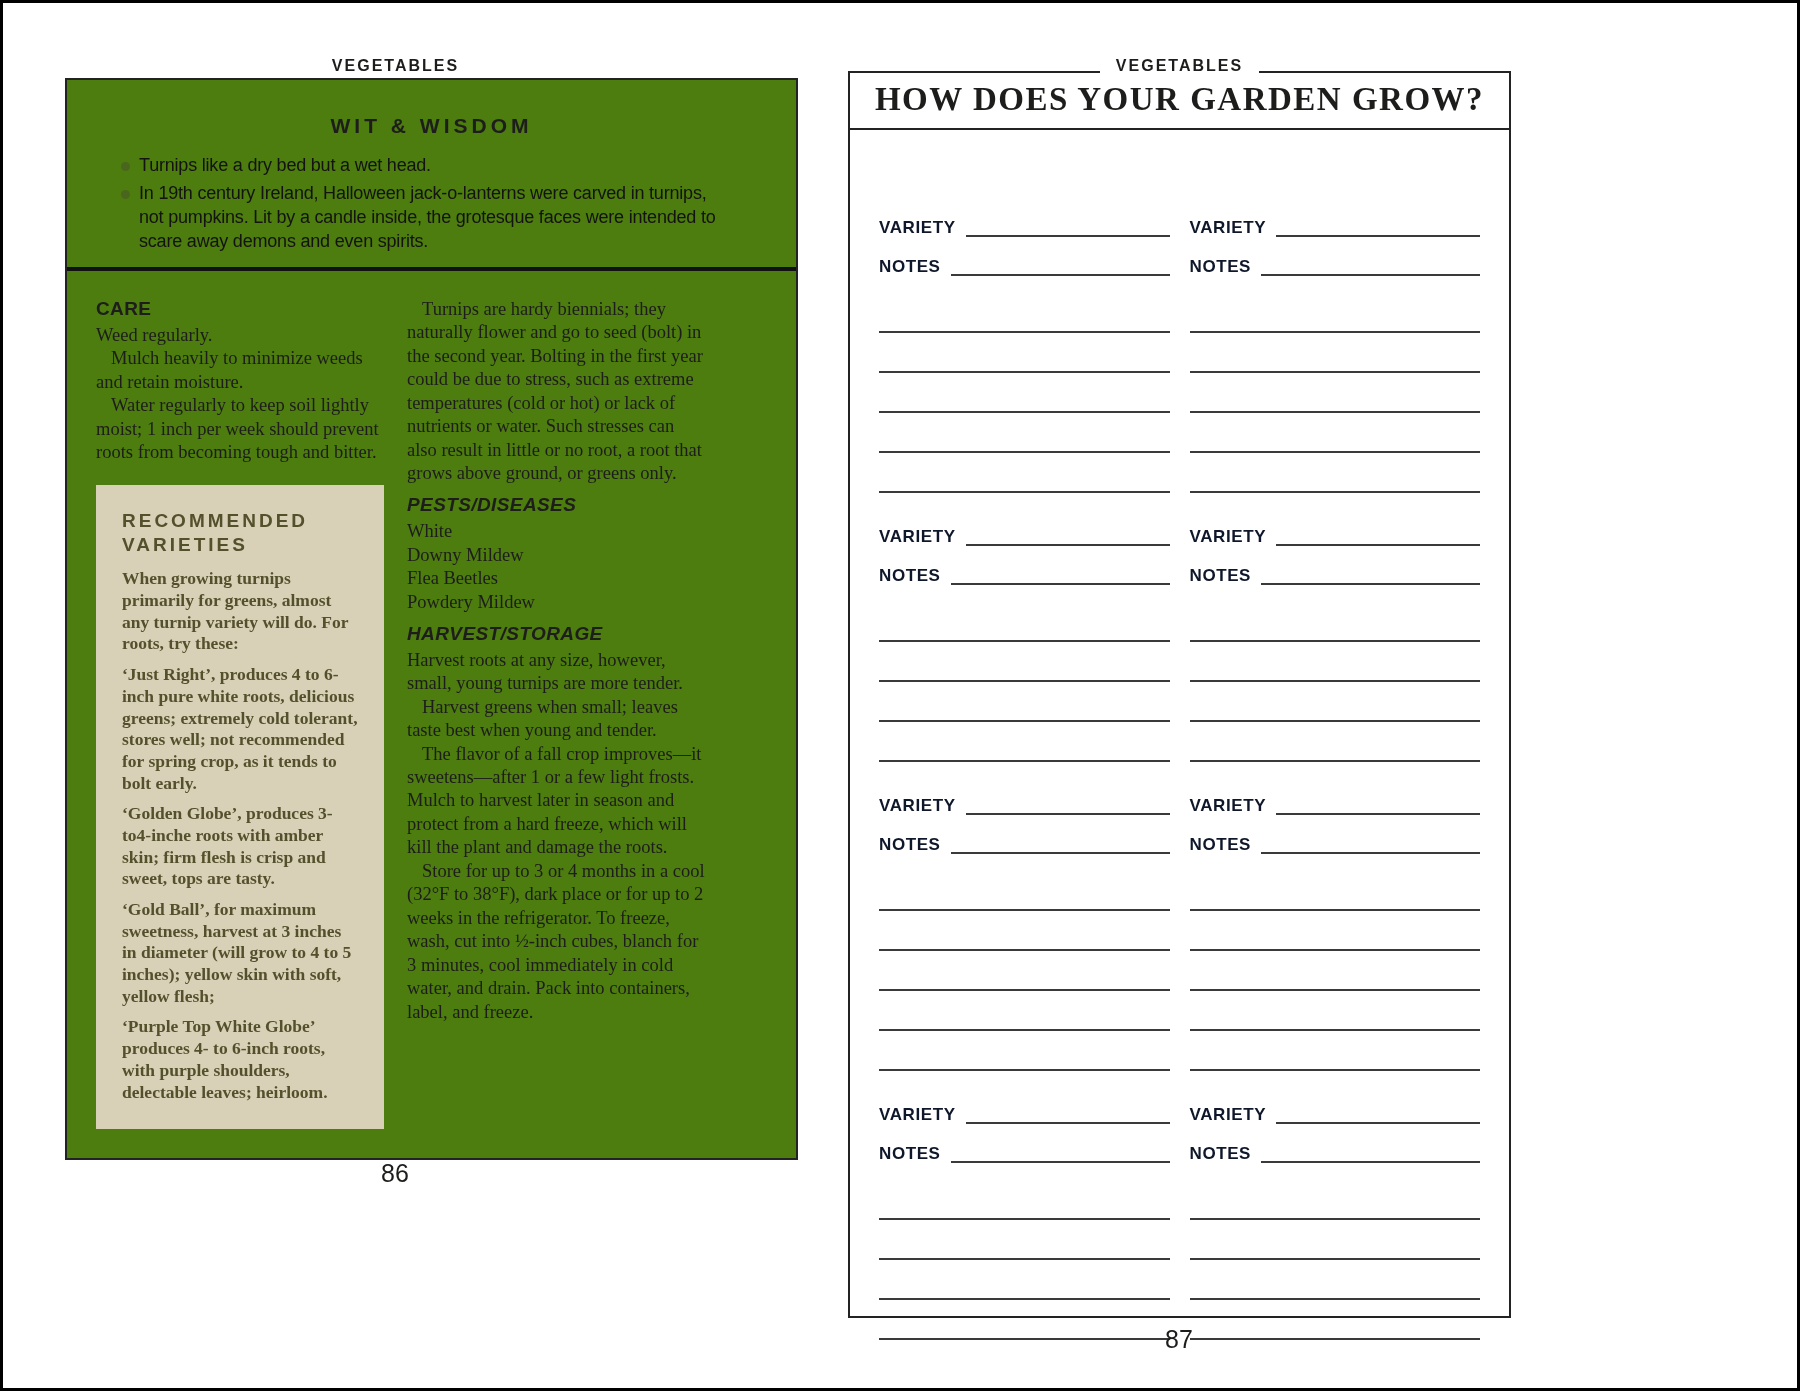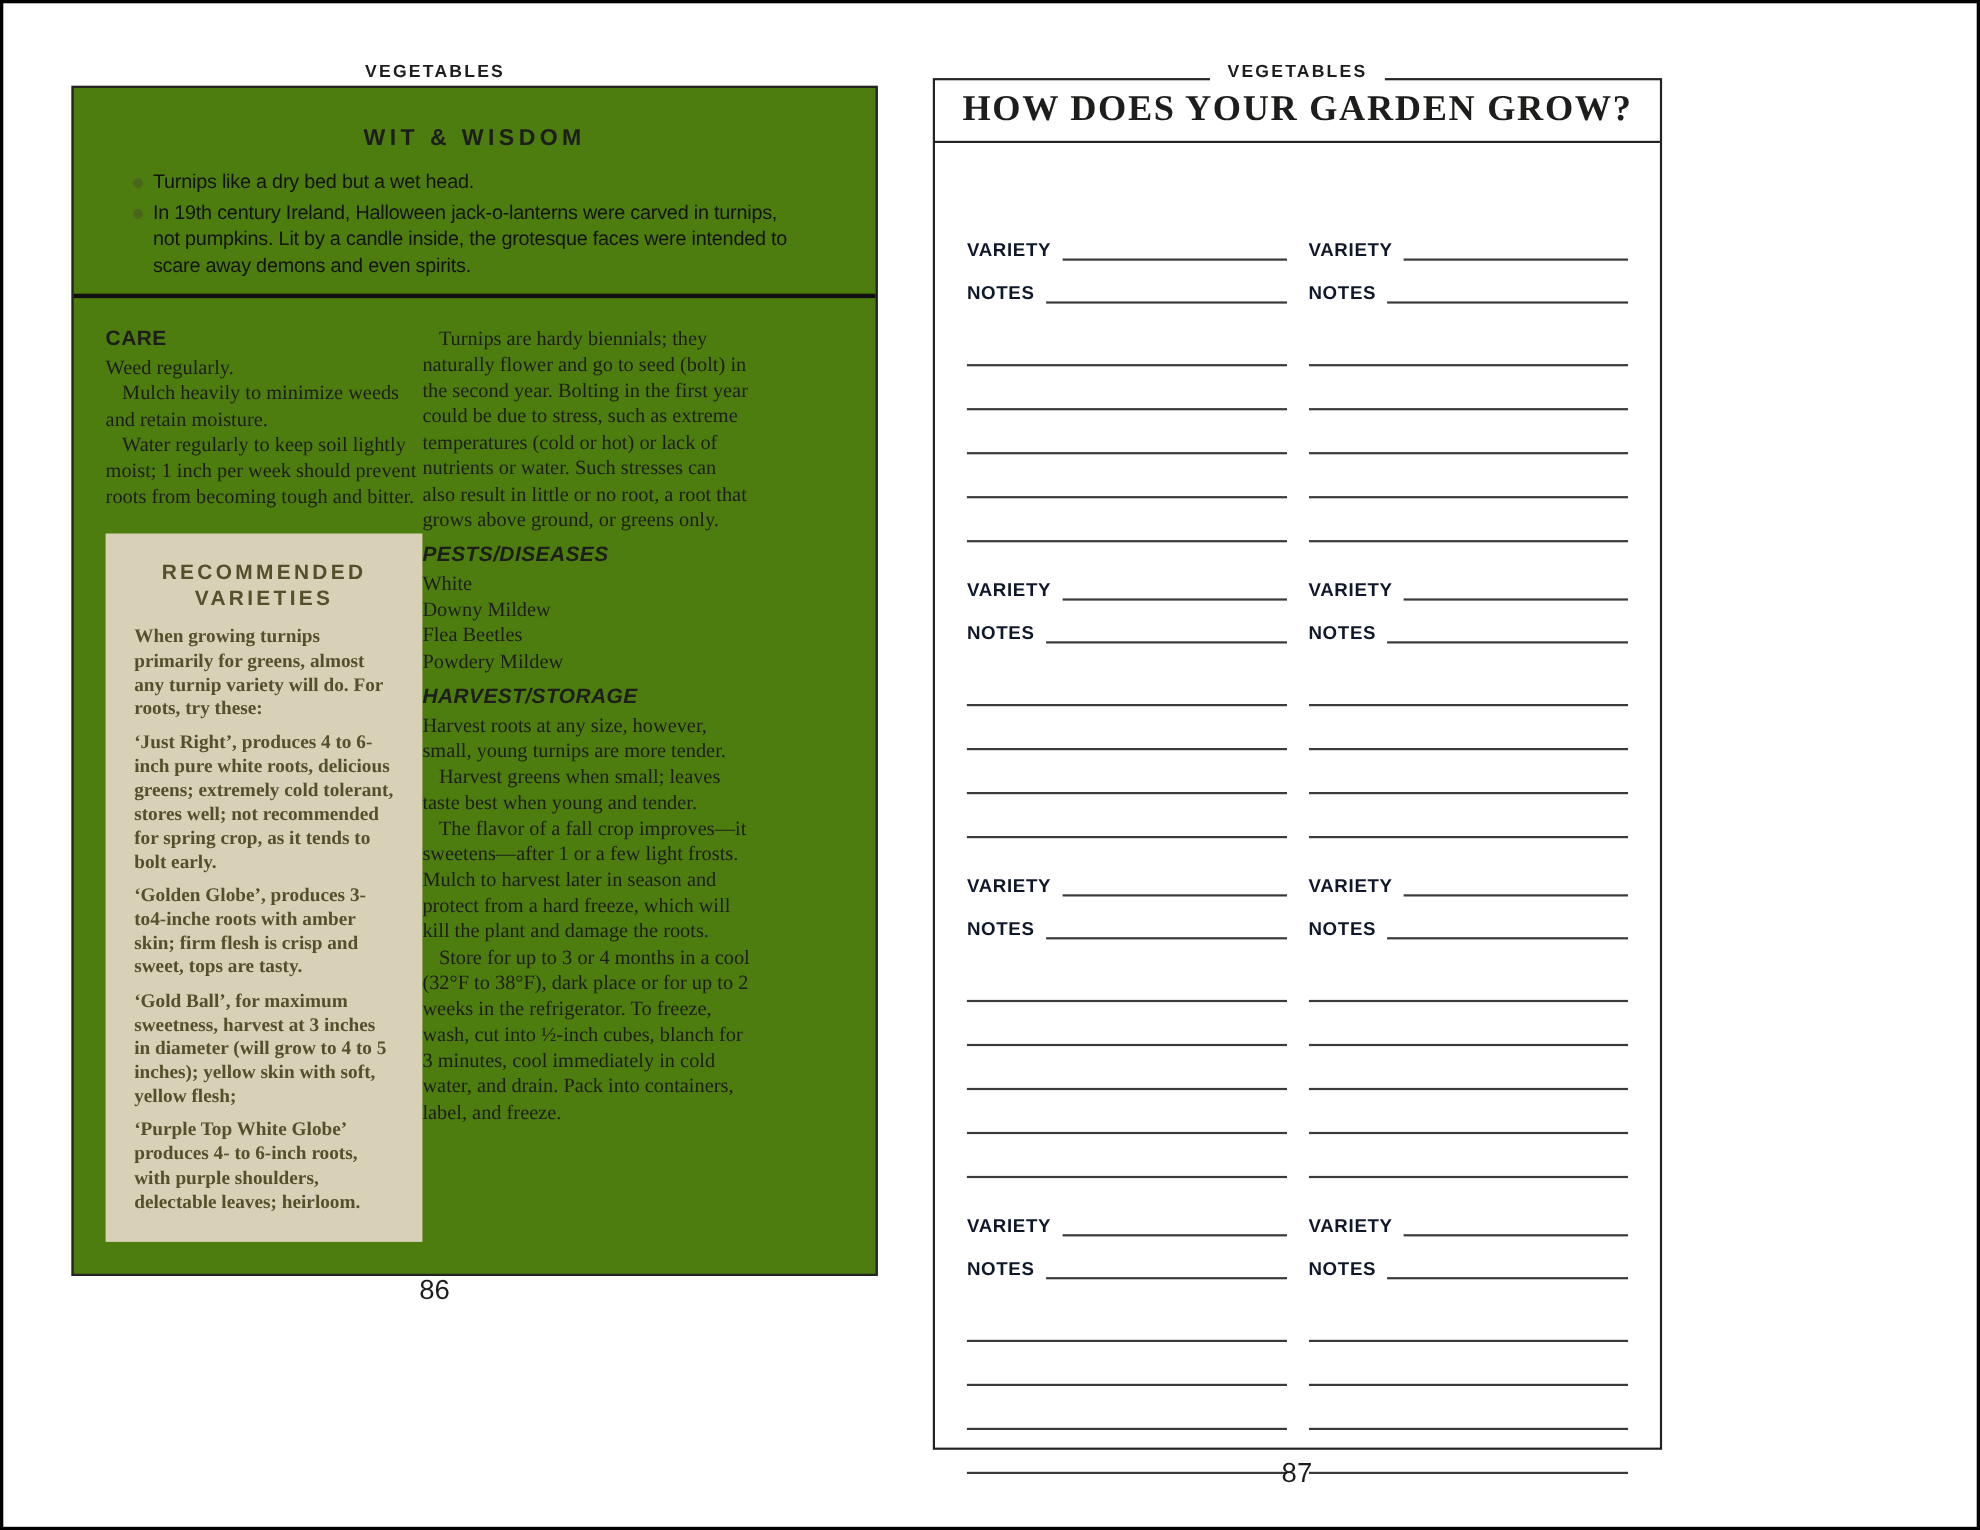--- a/index.html
+++ b/index.html
@@ -22,33 +22,33 @@
   .ww-title { text-align:center; font-family:"Liberation Sans", sans-serif;
     font-weight:bold; font-size:21px; letter-spacing:4px; color:#1d1d1b; }
   .ww-bullets { margin:16px 6px 0 32px; }
   .ww-bullets p { position:relative; font-family:"Liberation Sans", sans-serif;
     font-size:18px; letter-spacing:-0.2px; line-height:1.33; color:#131311;
     padding-left:18px; margin-bottom:4px; max-width:600px; }
   .ww-bullets p::before { content:""; position:absolute; left:0; top:8px;
     width:9px; height:9px; border-radius:50%; background:#4a661d; }
   .thick-divider { position:absolute; left:0; right:0; top:187px; height:4px; background:#111; }
 
-  .columns { position:absolute; left:29px; top:218px; width:612px; display:flex; }
+  .columns { position:absolute; left:29px; top:218px; width:612px; display:flex; gap:23px; }
   .col-a { width:288px; flex:none; }
   .col-b { width:301px; flex:none; }
 
   .sec-heading { font-family:"Liberation Sans", sans-serif; font-weight:bold;
     font-size:19px; letter-spacing:0.4px; color:#1d1d1b; margin-bottom:4px; }
   .body-par { font-size:18.5px; line-height:1.27; color:#1d1d1b; }
   .body-par + .body-par { text-indent:15px; }
   .indent-all .body-par { text-indent:15px; }
   .mt { margin-top:8px;font-style:italic; }
 
   .rec-box { margin-top:20px; background:#d8d1b8; padding:24px 26px 26px 26px; }
-  .rec-heading { text-align:center; font-family:"Liberation Sans", sans-serif;
+  .rec-heading { font-family:"Liberation Sans", sans-serif;
     font-weight:bold; font-size:19px; letter-spacing:3px; line-height:1.25;
     color:#55502c; margin-bottom:12px; }
   .rec-box .body-par { font-size:17.5px; font-weight:bold; line-height:1.24;
     color:#55502c; }
   .rec-box .body-par + .body-par { text-indent:0; margin-top:9px; }
 
   .pest-item { font-size:18.5px; line-height:1.28; color:#1d1d1b; }
 
   
   .page-right { position:absolute; left:845px; top:68px; width:663px; height:1247px;

